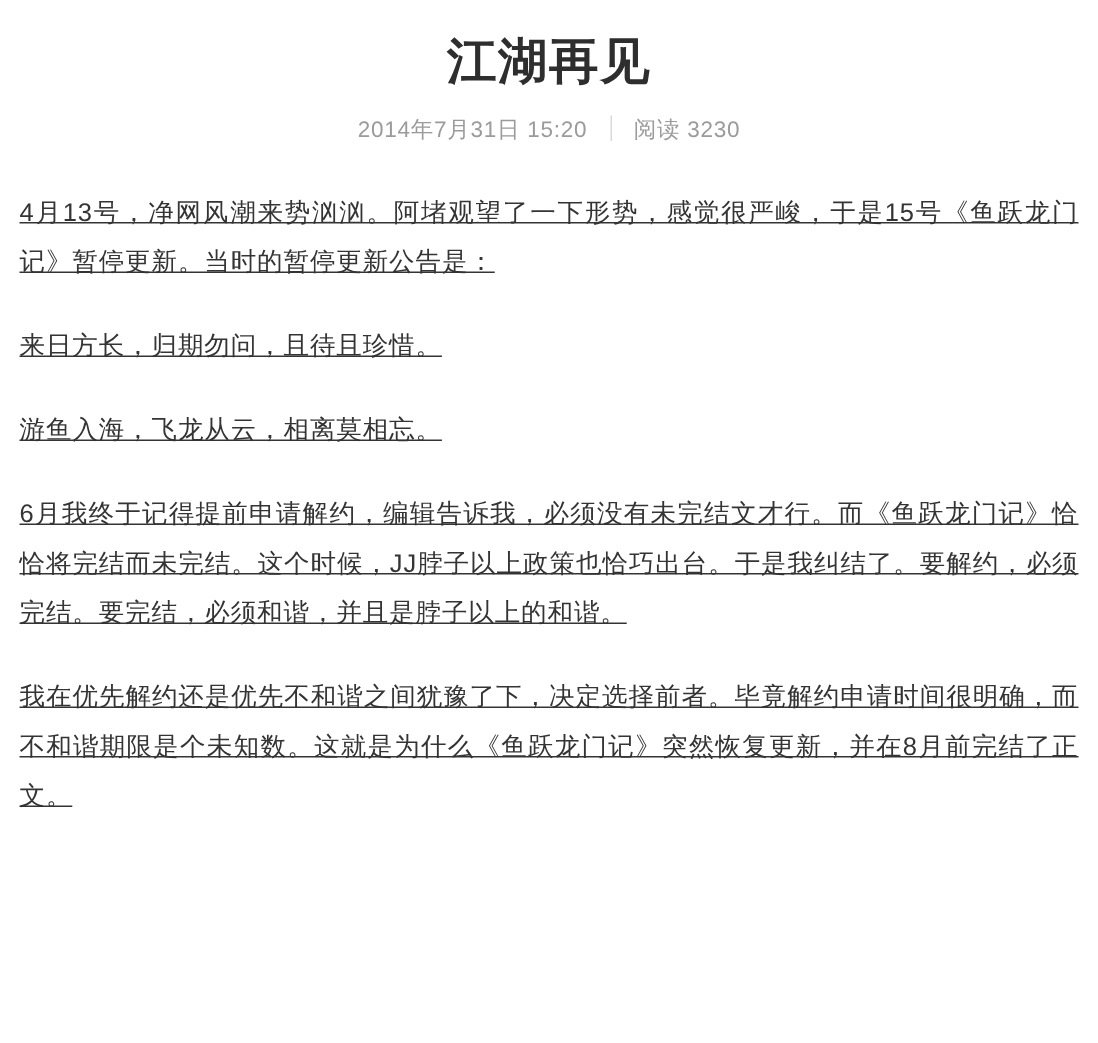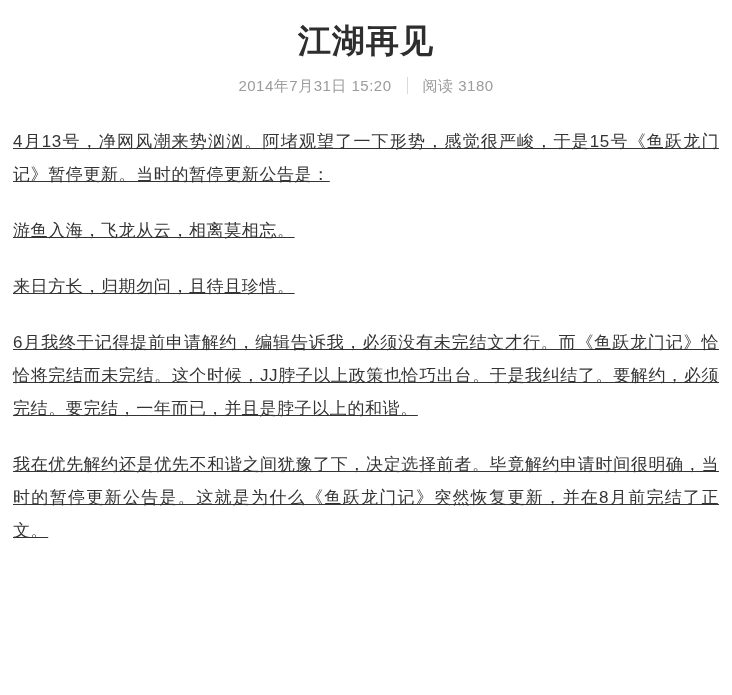--- a/index.html
+++ b/index.html
@@ -59,24 +59,24 @@
 </head>
 <body>
 
 <div class="article">
 
   <h1 class="article-title">江湖再见</h1>
 
   <div class="article-meta">
     <span>2014年7月31日 15:20</span>
     <span class="meta-divider"></span>
-    <span>阅读 3180</span>
+    <span>阅读 3230</span>
   </div>
 
   <div class="article-content">
     <p>4月13号，净网风潮来势汹汹。阿堵观望了一下形势，感觉很严峻，于是15号《鱼跃龙门记》暂停更新。当时的暂停更新公告是：</p>
+    <p>来日方长，归期勿问，且待且珍惜。</p>
     <p>游鱼入海，飞龙从云，相离莫相忘。</p>
-    <p>来日方长，归期勿问，且待且珍惜。</p>
-    <p>6月我终于记得提前申请解约，编辑告诉我，必须没有未完结文才行。而《鱼跃龙门记》恰恰将完结而未完结。这个时候，JJ脖子以上政策也恰巧出台。于是我纠结了。要解约，必须完结。要完结，一年而已，并且是脖子以上的和谐。</p>
-    <p>我在优先解约还是优先不和谐之间犹豫了下，决定选择前者。毕竟解约申请时间很明确，当时的暂停更新公告是。这就是为什么《鱼跃龙门记》突然恢复更新，并在8月前完结了正文。</p>
+    <p>6月我终于记得提前申请解约，编辑告诉我，必须没有未完结文才行。而《鱼跃龙门记》恰恰将完结而未完结。这个时候，JJ脖子以上政策也恰巧出台。于是我纠结了。要解约，必须完结。要完结，必须和谐，并且是脖子以上的和谐。</p>
+    <p>我在优先解约还是优先不和谐之间犹豫了下，决定选择前者。毕竟解约申请时间很明确，而不和谐期限是个未知数。这就是为什么《鱼跃龙门记》突然恢复更新，并在8月前完结了正文。</p>
   </div>
 
 </div>
 
 </body></html>

